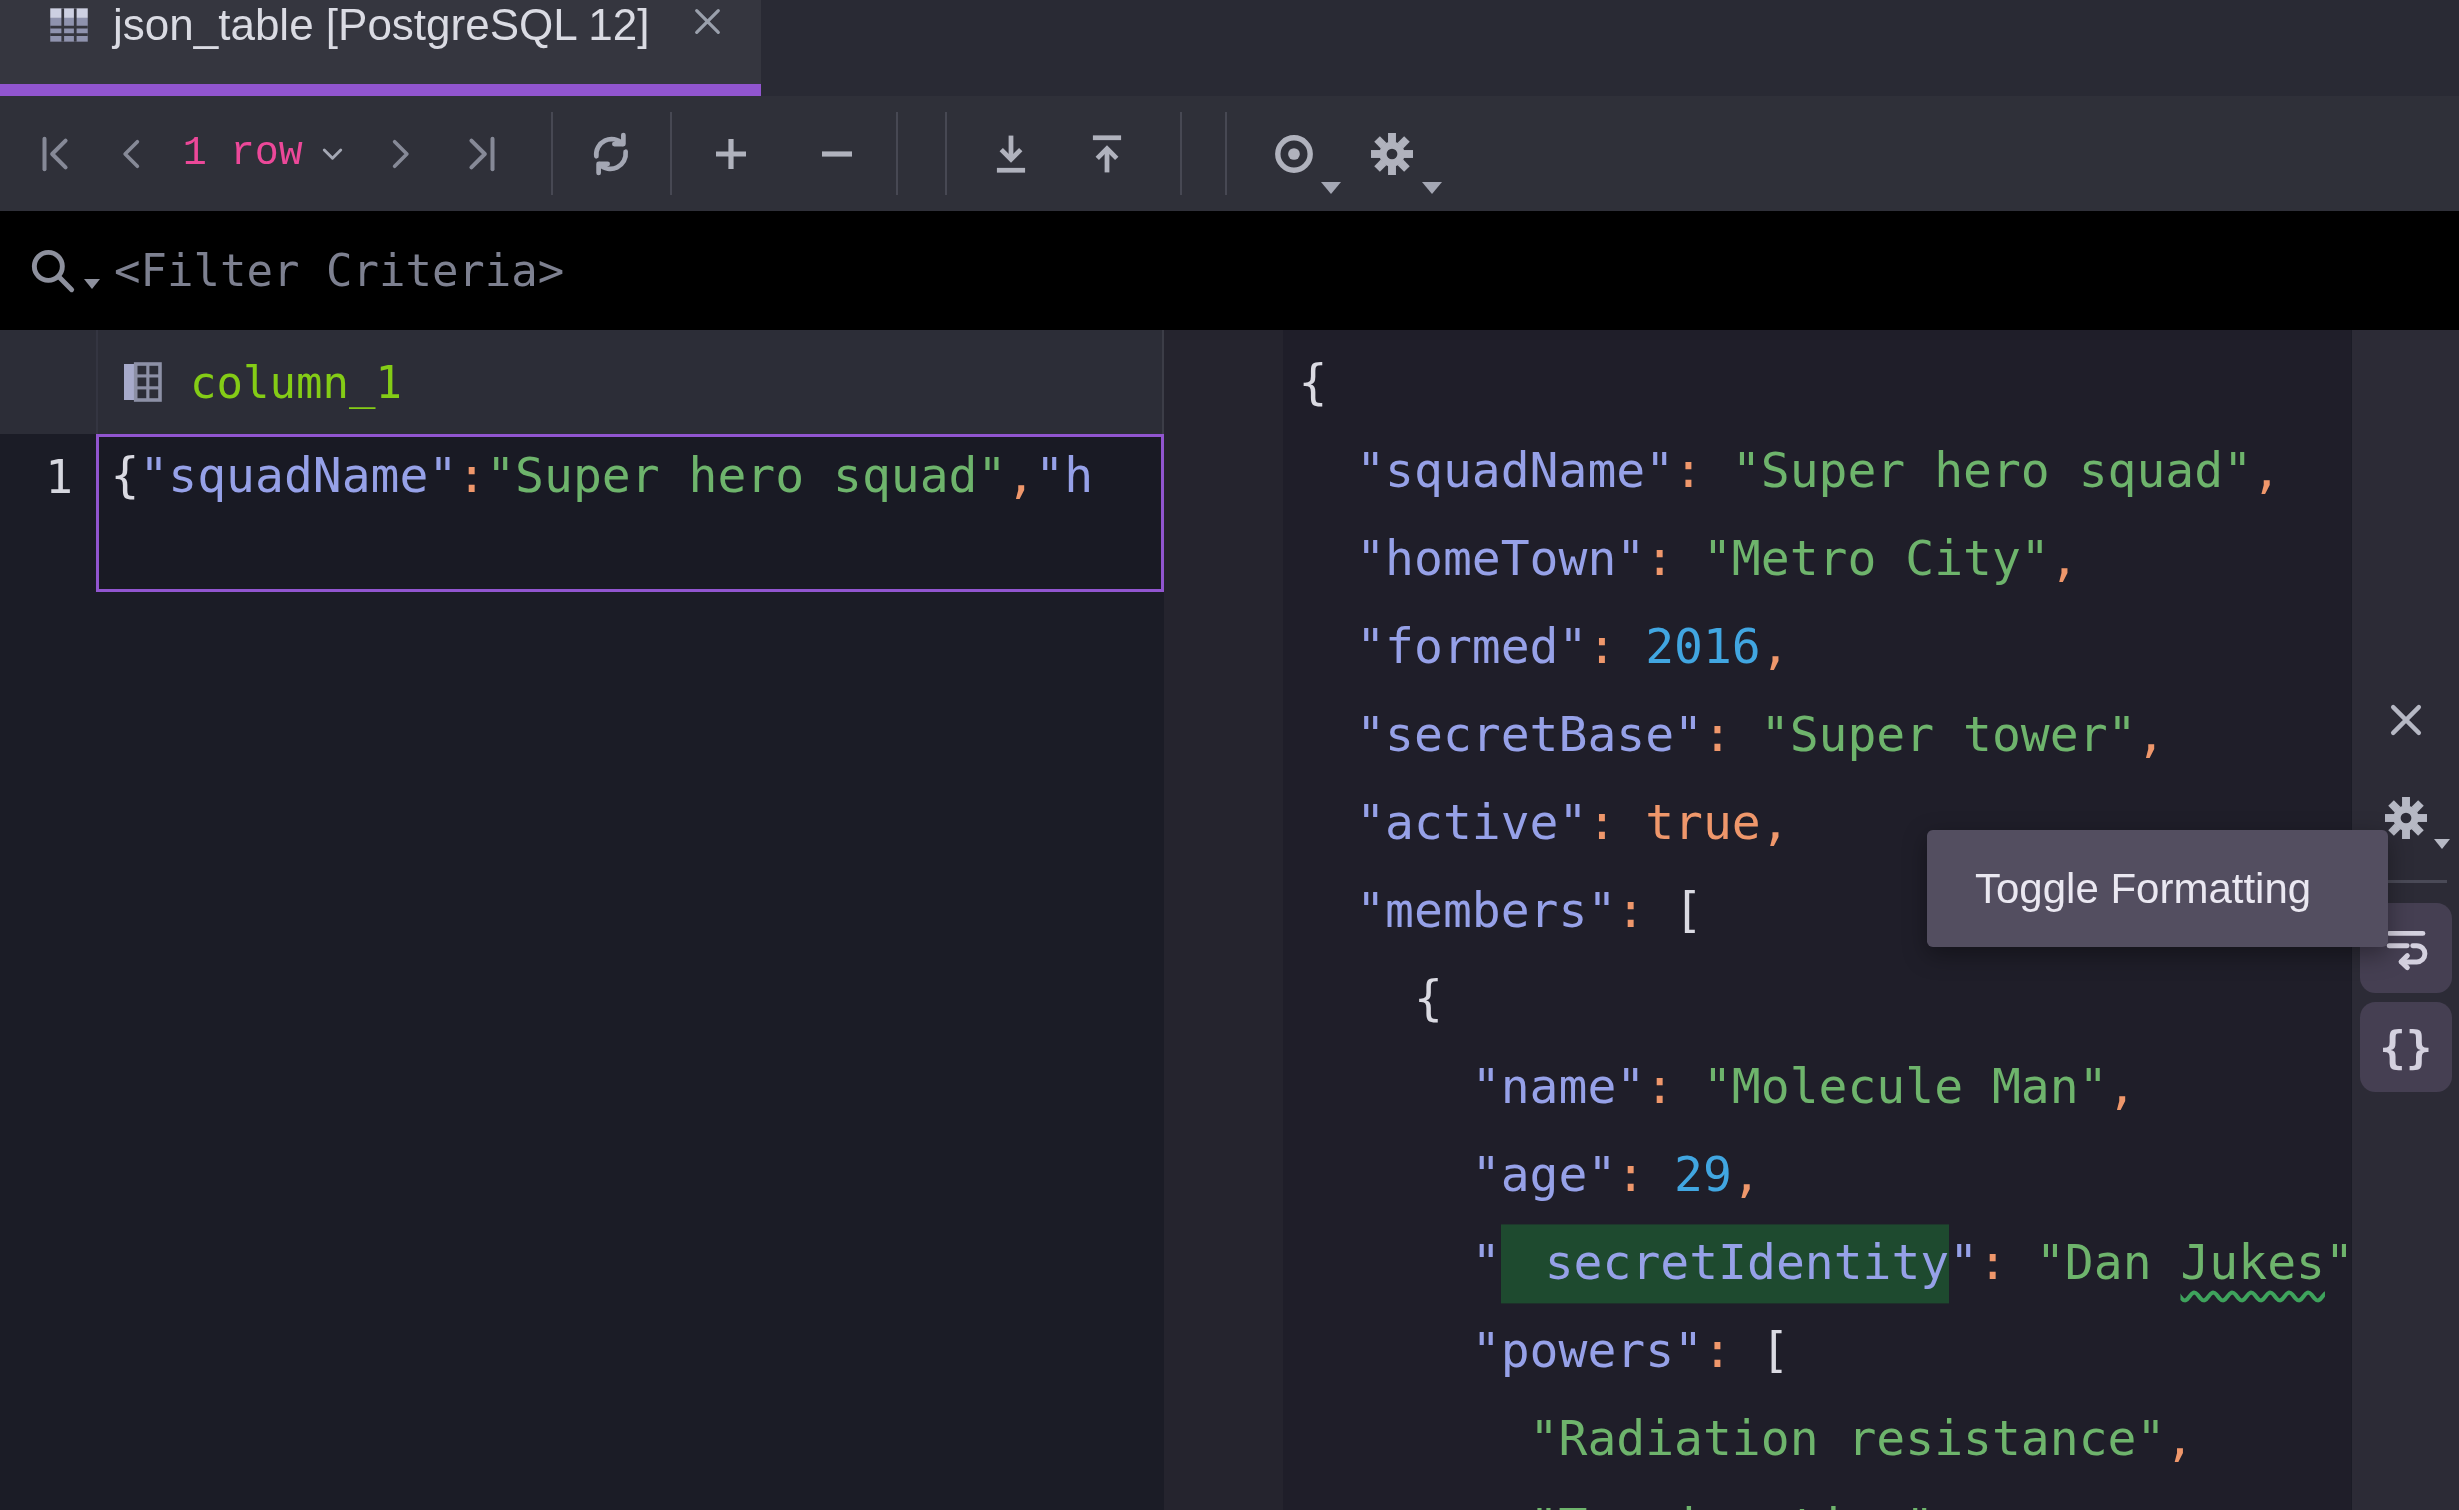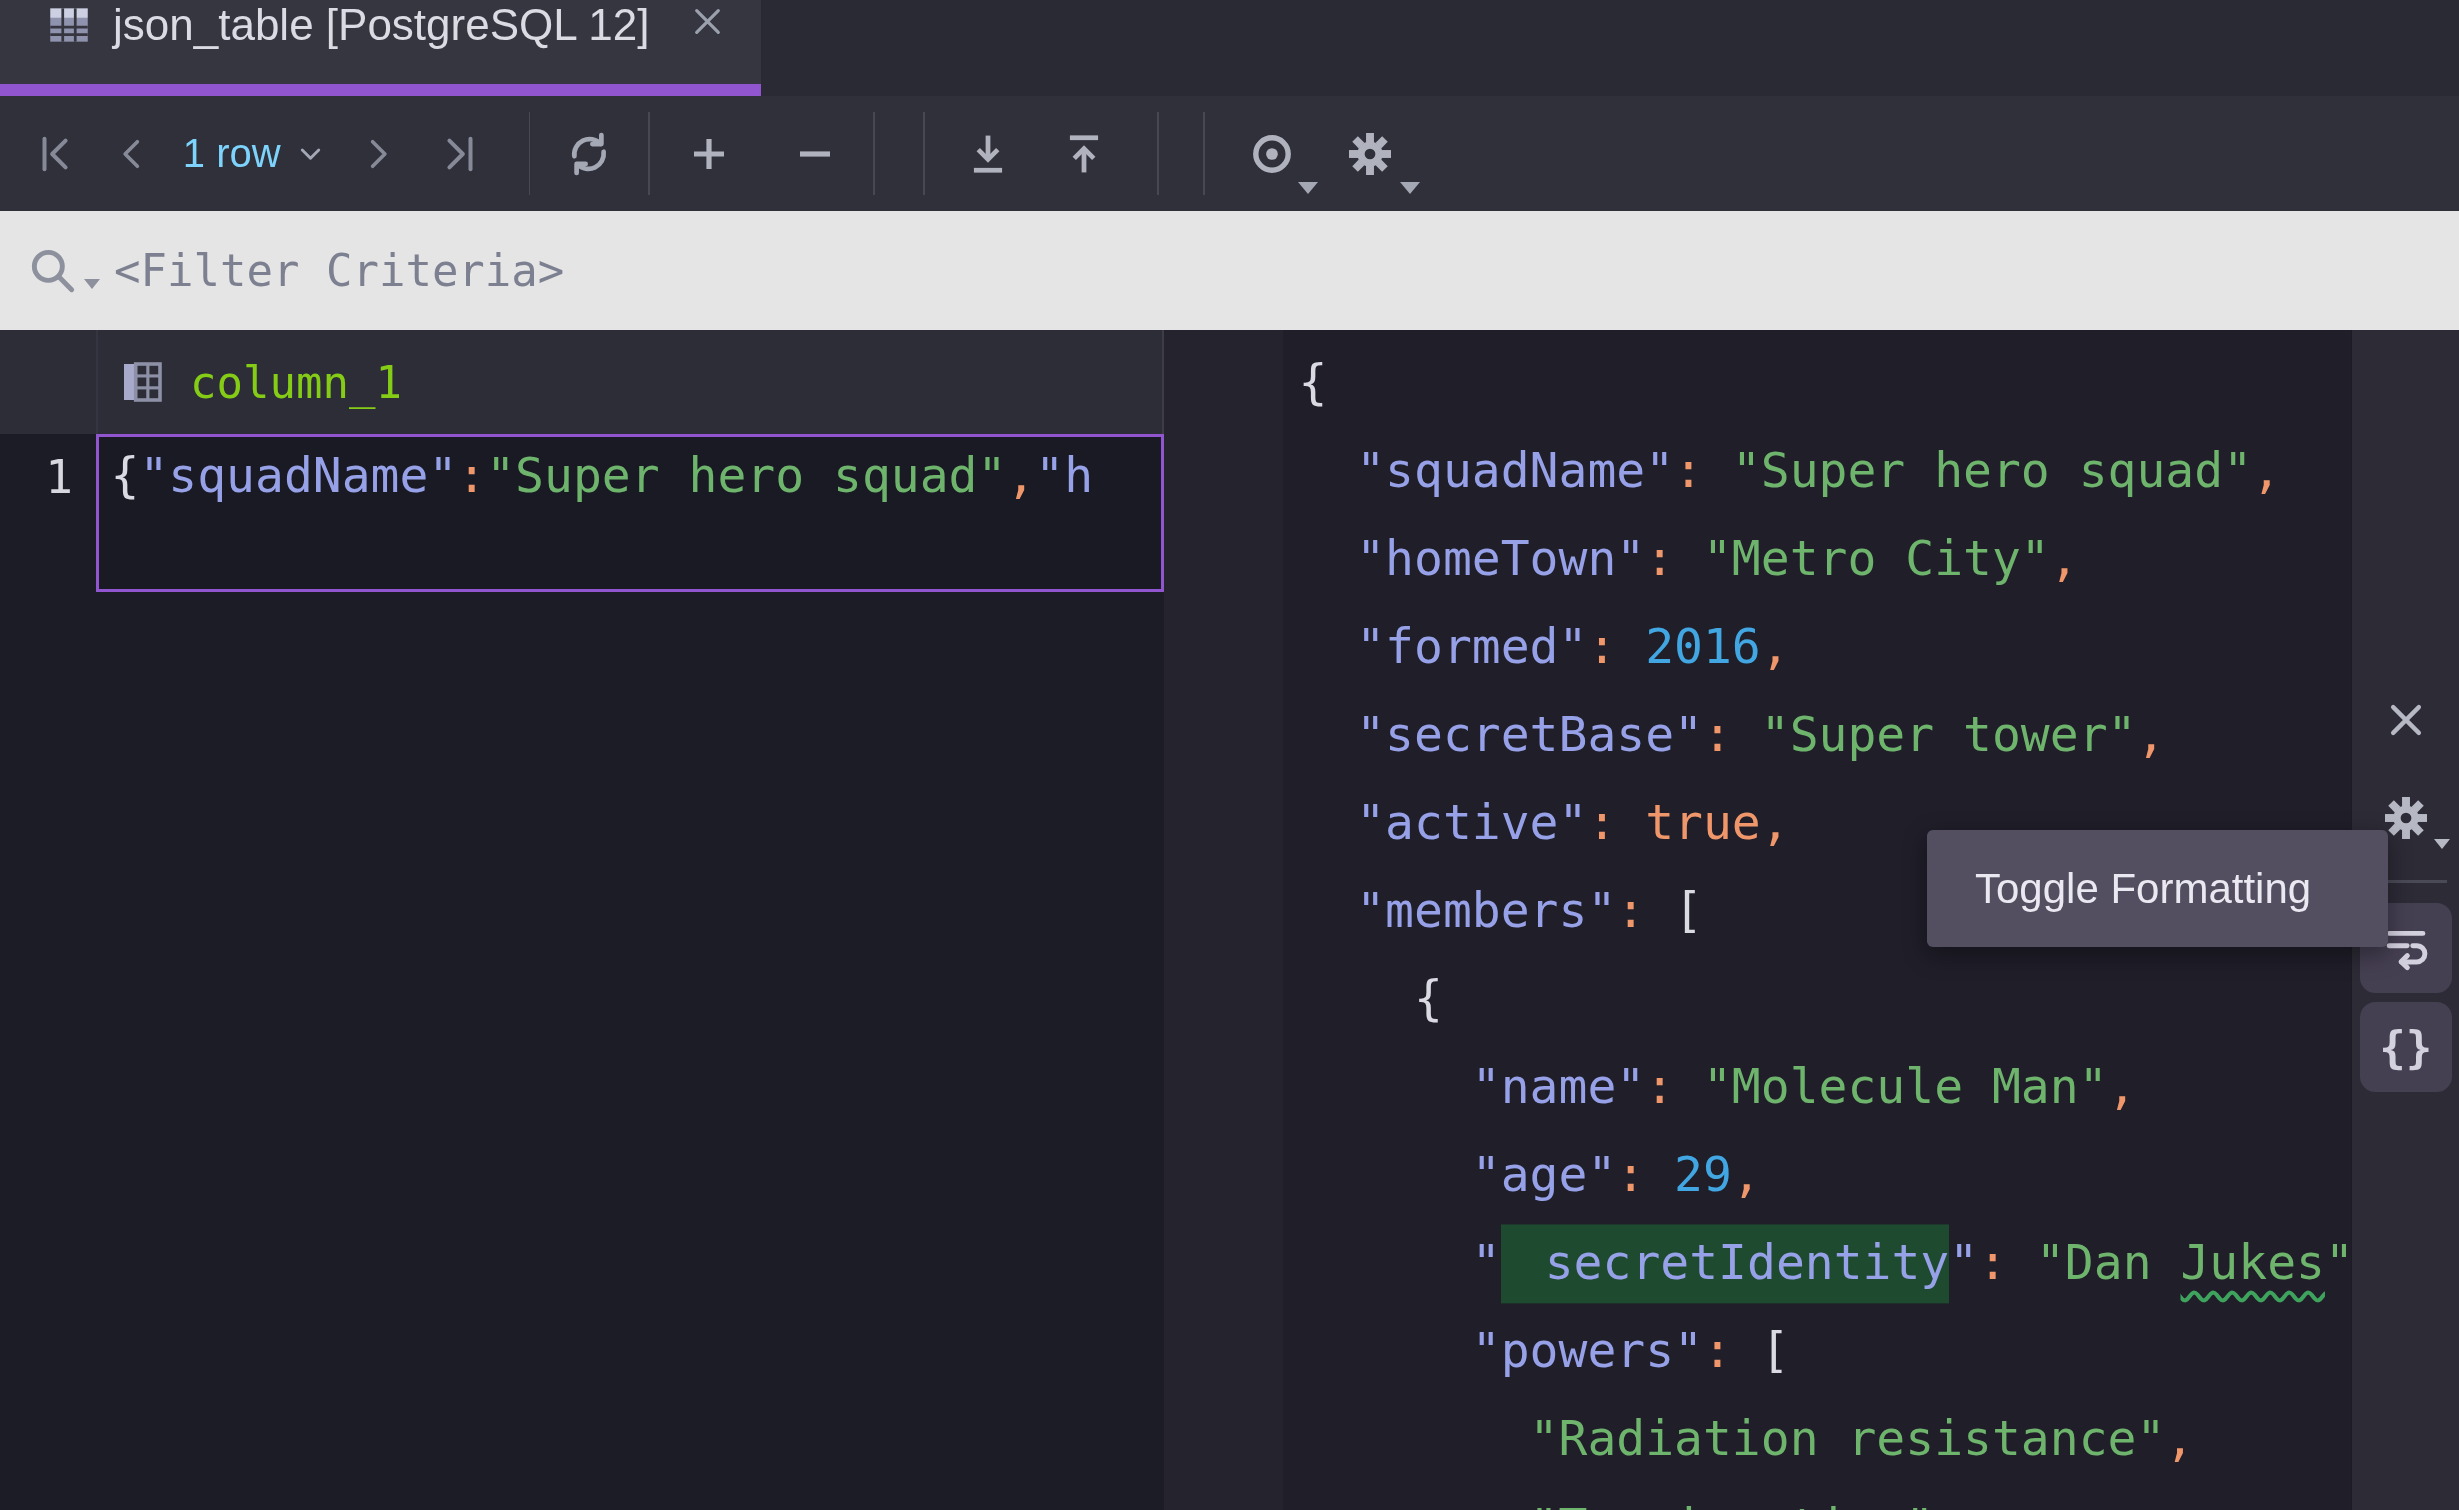--- a/index.html
+++ b/index.html
@@ -14,29 +14,29 @@
   .tab-underline{position:absolute;left:0;top:84px;width:761px;height:12.5px;background:var(--accent_purple);}
   .tab-title{font-size:44px;color:#dadbe3;margin-left:19px;white-space:nowrap;}
   .tab-close{margin-left:37px;width:42px;height:42px;display:flex;align-items:center;justify-content:center;color:#9aa0ac;}
 
   
   .toolbar{position:absolute;left:0;top:96px;width:2459px;height:115px;background:#2f3039;
            display:flex;align-items:center;color:#a4a7b4;}
   .tb-btn{display:flex;align-items:center;justify-content:center;height:92px;border:none;background:none;
           color:#a4a7b4;padding:0;position:relative;}
   .tb-sep{width:1.9px;height:83px;background:#474853;margin:0 5.8px;}
-  .tb-label{font-size:40px;color:#7dd3fc;white-space:nowrap;}
+  .tb-label{font-size:40px;color:#ec4899;white-space:nowrap;font-family:Liberation Mono, monospace;}
   .dd{display:flex;align-items:center;gap:13.4px;}
   .caret-corner{position:absolute;right:-11.5px;bottom:5.8px;width:0;height:0;
       border-left:10.6px solid transparent;border-right:10.6px solid transparent;border-top:12.5px solid #a4a7b4;}
   .green-dot{position:absolute;left:1.9px;bottom:1.9px;width:21px;height:21px;border-radius:50%;
       background:#23cf36;border:3.8px solid #1d2b1e;}
 
   
-  .filter-bar{position:absolute;left:0;top:211px;width:2459px;height:119px;background:#e5e5e5;
+  .filter-bar{position:absolute;left:0;top:211px;width:2459px;height:119px;background:#000000;
       display:flex;align-items:center;padding-left:25px;}
   .filter-text{font-family:"DejaVu Sans Mono",monospace;font-size:44px;color:#7d8090;margin-left:33px;}
   .search-wrap{position:relative;color:#8d909d;}
   .search-caret{position:absolute;right:-19px;bottom:9.6px;width:0;height:0;
       border-left:8.6px solid transparent;border-right:8.6px solid transparent;border-top:10.6px solid #8d909d;}
 
   
   .grid-header{position:absolute;left:0;top:330px;width:1164px;height:104px;background:#2c2d37;
       display:flex;align-items:center;}
   .grid-header .col-divider{position:absolute;left:1162px;top:0;width:1.9px;height:104px;background:#3c3d47;}

